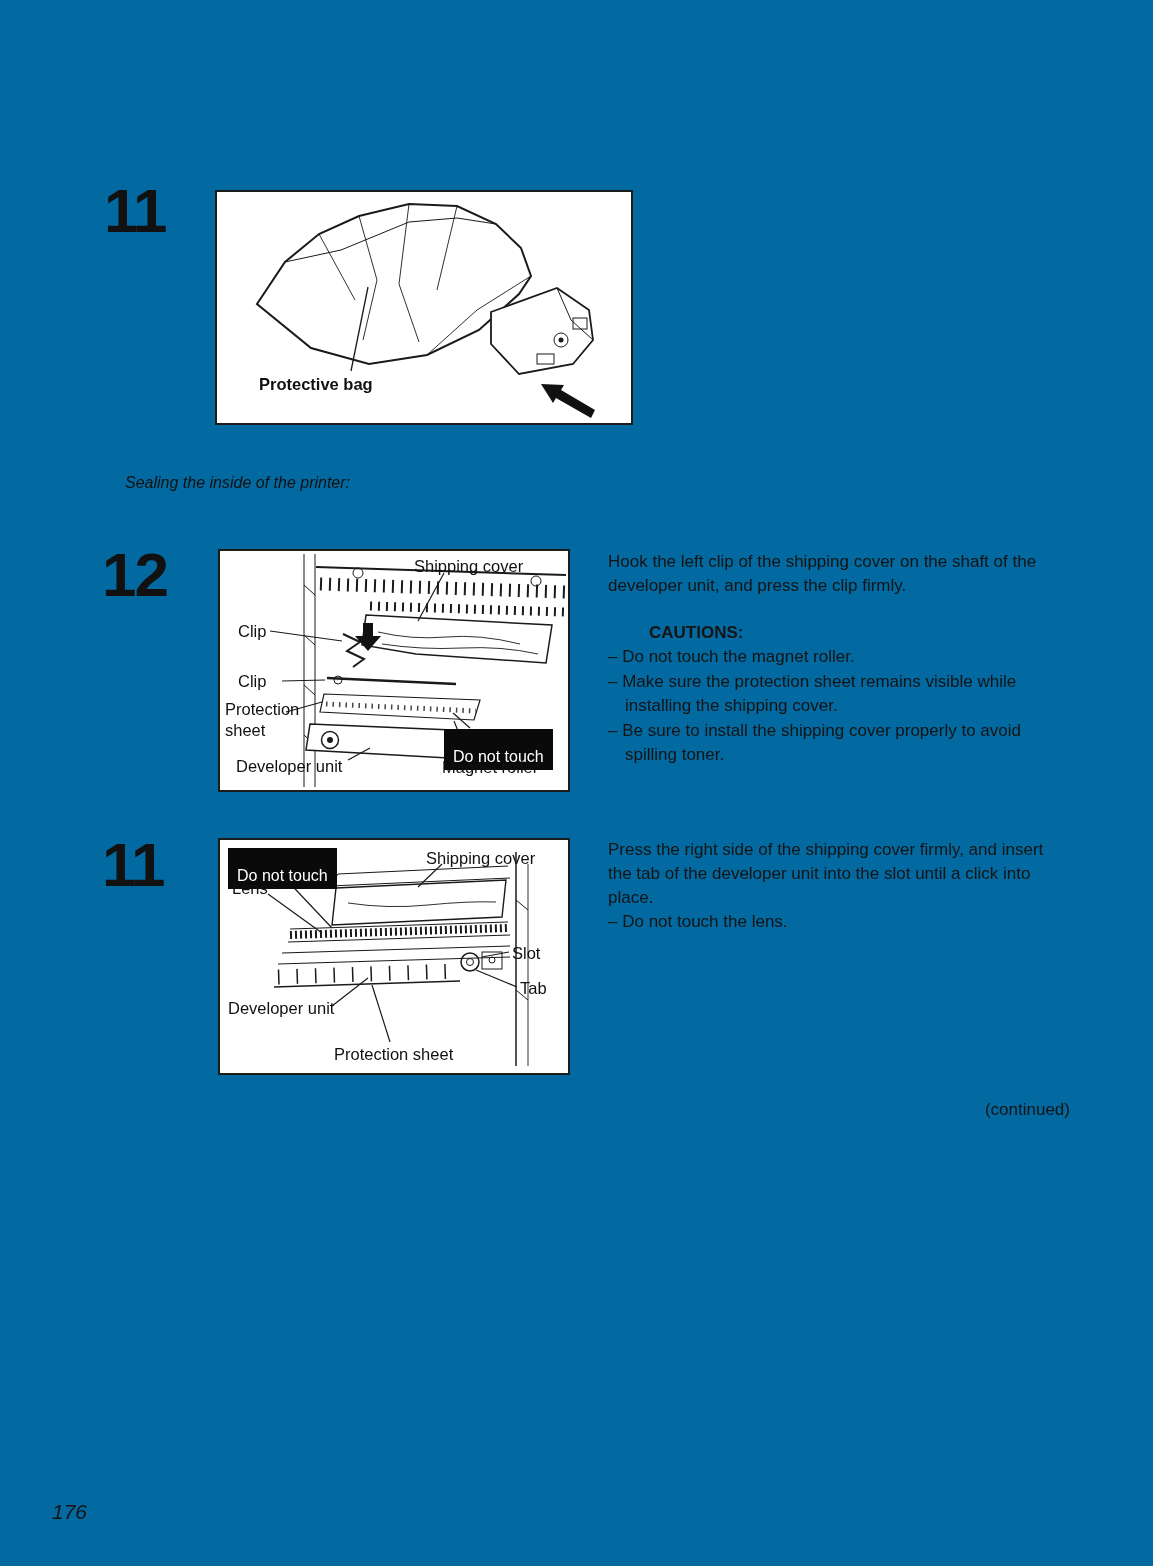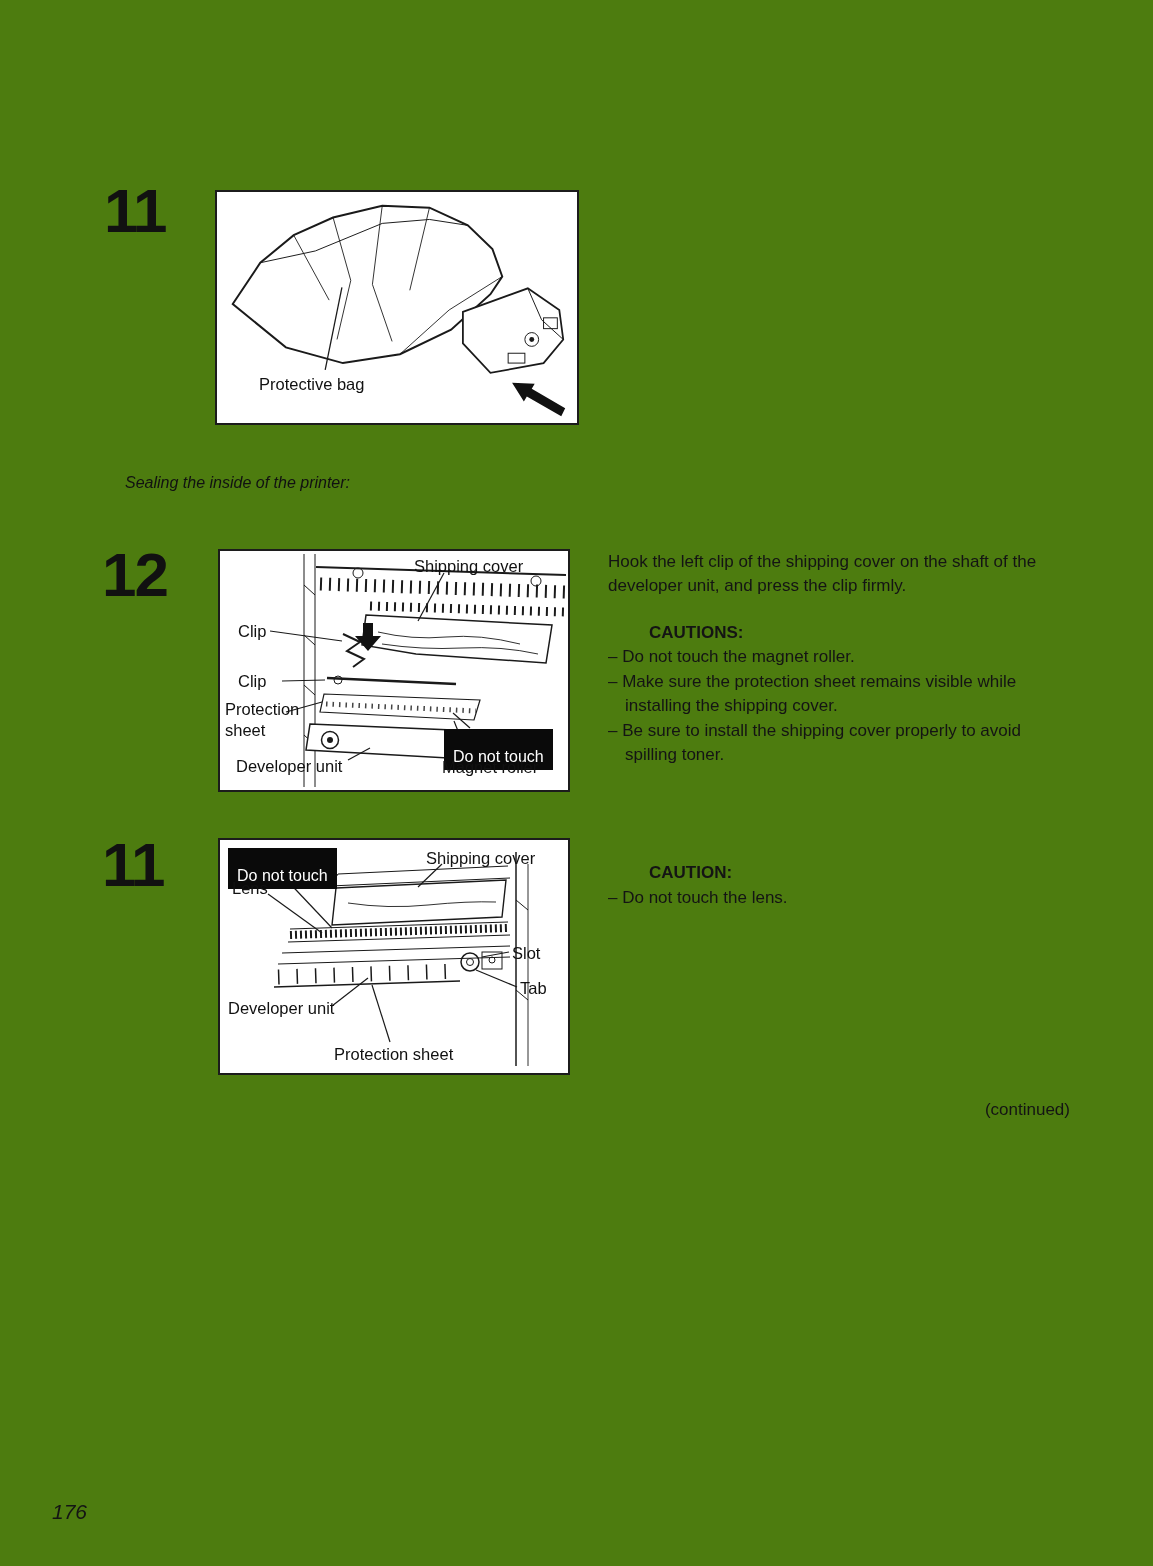--- a/index.html
+++ b/index.html
@@ -1,20 +1,20 @@
 <!DOCTYPE html>
 <html><head>
 <meta charset="utf-8">
 <style>
   * { margin:0; padding:0; box-sizing:border-box; }
   body { background:#fff; }
   .page {
     position:relative;
     width:1153px; height:1566px;
-    background:#4d7c0f;
+    background:#0369a1;
     color:#141414;
     font-family:"Liberation Sans", "DejaVu Sans", sans-serif;
     overflow:hidden;
   }
   .step-num {
     position:absolute;
     font-size:62px;
     font-weight:bold;
     line-height:1;
     letter-spacing:-2px;
@@ -70,21 +70,21 @@
     font-style:italic;
   }
 </style>
 </head>
 <body>
 
 <div class="page">
 
   <div class="step-num" style="left:104px; top:180px;">11</div>
 
-  <div class="figure" style="left:215px; top:190px; width:364px; height:235px;">
+  <div class="figure" style="left:215px; top:190px; width:418px; height:235px;font-weight:bold;">
     <svg class="art" viewBox="0 0 366 231">
       <g stroke="#1a1a1a" fill="none">
         <path d="M16,112 L44,70 L78,42 L118,24 L168,12 L216,14 L255,32 L280,56 L290,84 L278,102 L238,138 L186,163 L128,172 L70,156 Z" stroke-width="2"></path>
         <path d="M44,70 L100,58 L168,30 L216,26 L255,32" stroke-width="1"></path>
         <path d="M118,24 L136,88 L122,148" stroke-width="0.9"></path>
         <path d="M168,12 L158,92 L178,150" stroke-width="0.9"></path>
         <path d="M216,14 L196,98" stroke-width="0.9"></path>
         <path d="M78,42 L114,108" stroke-width="0.9"></path>
         <path d="M290,84 L236,118 L186,163" stroke-width="0.9"></path>
         <path d="M250,120 L316,96 L348,118 L352,148 L332,172 L278,182 L250,152 Z" fill="#ffffff" stroke-width="1.8"></path>
@@ -197,21 +197,21 @@
     <span class="inverse-label" style="left:8px; top:8px;">Do not touch</span>
     <span class="fig-label" style="left:12px; top:38px;">Lens</span>
     <span class="fig-label" style="left:206px; top:8px;">Shipping cover</span>
     <span class="fig-label" style="left:292px; top:103px;">Slot</span>
     <span class="fig-label" style="left:300px; top:138px;">Tab</span>
     <span class="fig-label" style="left:8px; top:158px;">Developer unit</span>
     <span class="fig-label" style="left:114px; top:204px;">Protection sheet</span>
   </div>
 
   <div class="col-text" style="top:838px;">
-    <div class="cautions-heading">CAUTION:</div>
+    <div>Press the right side of the shipping cover firmly, and insert the tab of the developer unit into the slot until a click into place.</div>
     <div class="caution-item">– Do not touch the lens.</div>
   </div>
 
   <div class="continued" style="right:83px; top:1100px;">(continued)</div>
 
   <div class="page-number" style="left:52px; top:1500px;">176</div>
 
 </div>
 
 </body></html>

